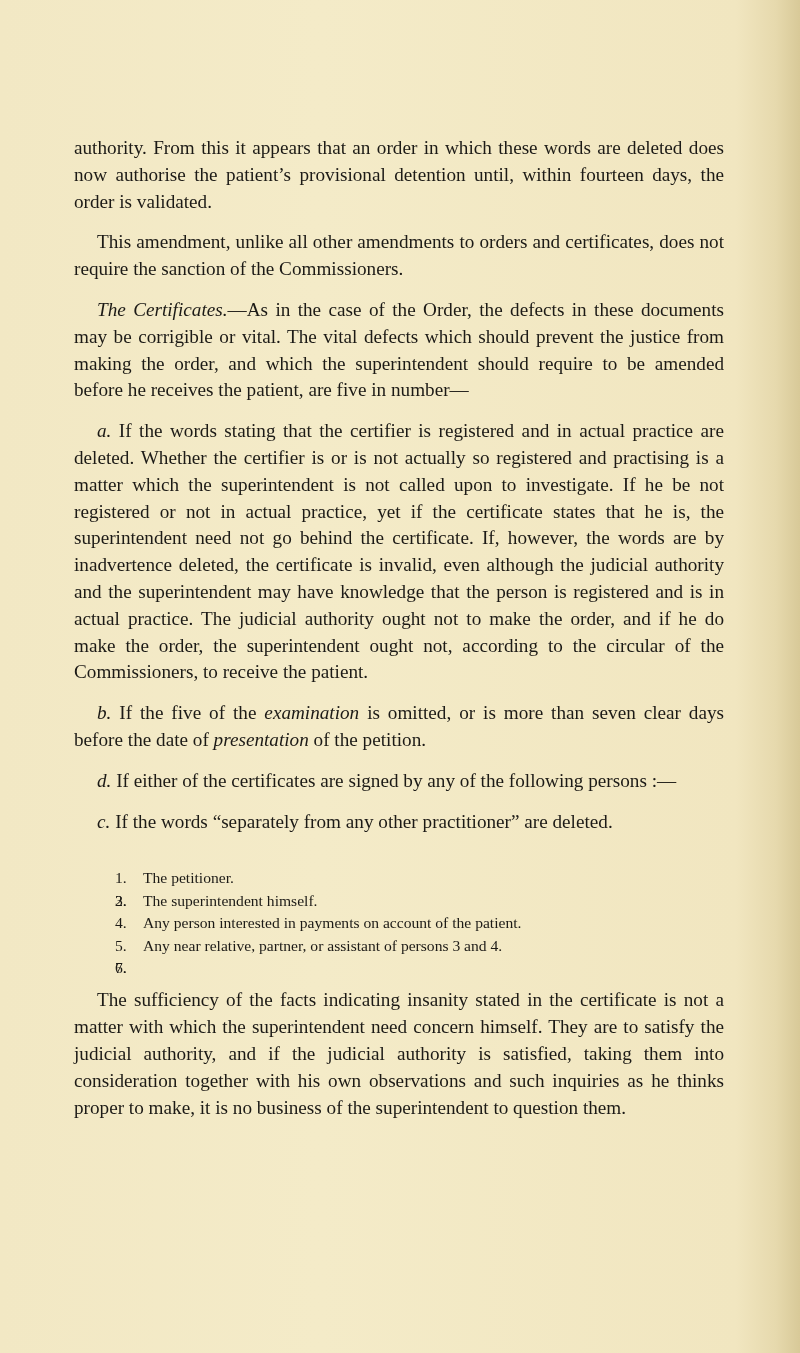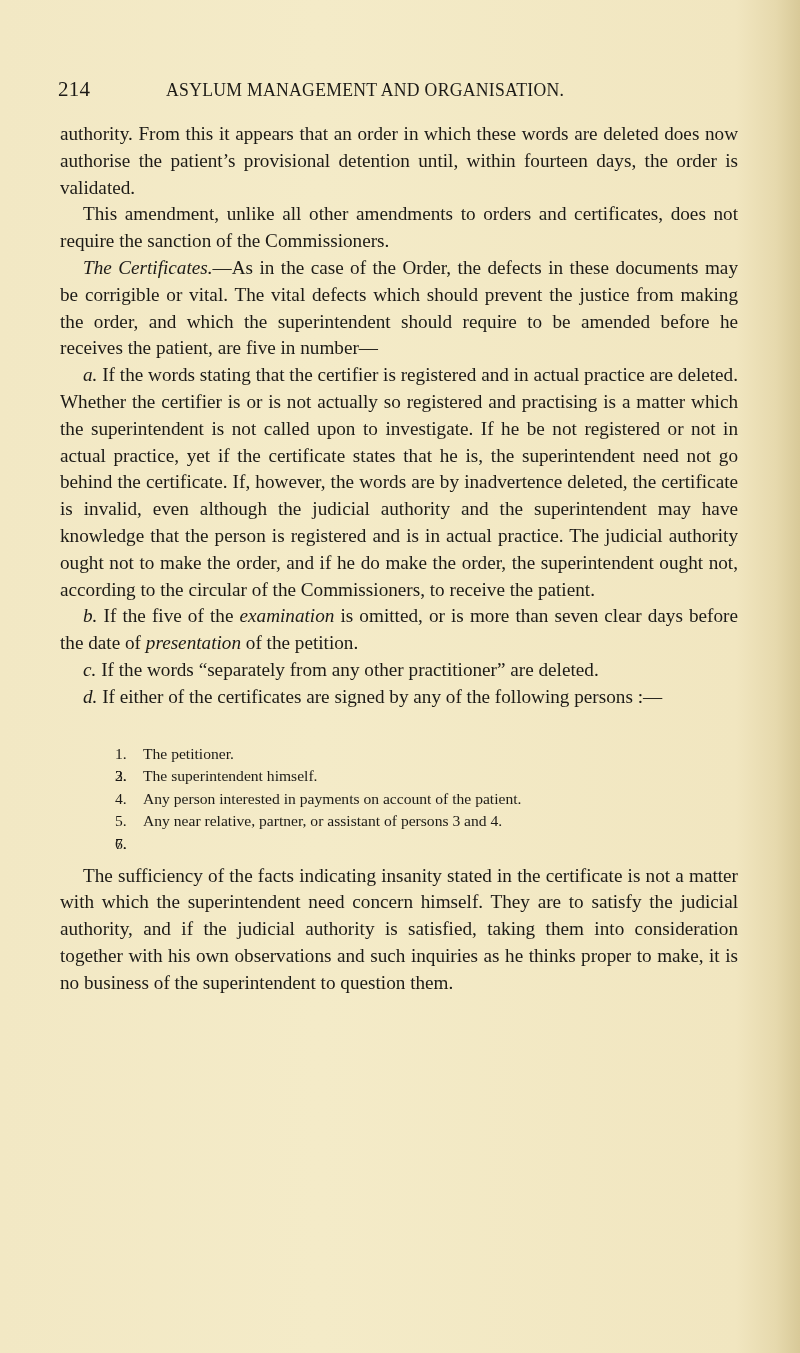--- a/index.html
+++ b/index.html
@@ -44,21 +44,21 @@
       position: absolute;
       left: 60px;
       top: 121px;
       width: 678px;
       font-size: 19.2px;
       line-height: 26.8px;
       text-align: justify;
       hyphens: manual;
     }
     .body-text p {
-      margin: 0;
+      margin: 14px;
       text-indent: 0;
     }
     .body-text p.indent {
       text-indent: 23px;
     }
     .body-text em {
       font-style: italic;
     }
     .list {
       margin: 32px 0 30px 0;
@@ -89,39 +89,36 @@
     }
     .marker {
       font-style: italic;
     }
   </style>
 </head>
 <body>
 
 <div class="page">
 
-  <div class="running-head">
-    <span class="folio">214</span><span class="title">ASYLUM MANAGEMENT AND ORGANISATION.</span>
-  </div>
 
   <div class="body-text">
 
     <p>authority. From this it appears that an order in which these words are deleted does now authorise the patient’s provisional detention until, within fourteen days, the order is validated.</p>
 
     <p class="indent">This amendment, unlike all other amendments to orders and certifi­cates, does not require the sanction of the Commissioners.</p>
 
     <p class="indent"><em>The Certificates.</em><span>—As in the case of the Order, the defects in these documents may be corrigible or vital. The vital defects which should prevent the justice from making the order, and which the superintendent should require to be amended before he receives the patient, are five in number—</span></p>
 
     <p class="indent"><span class="marker">a.</span> <span>If the words stating that the certifier is registered and in actual prac­tice are deleted. Whether the certifier is or is not actually so registered and practising is a matter which the superintendent is not called upon to investigate. If he be not registered or not in actual practice, yet if the certificate states that he is, the superintendent need not go behind the certi­ficate. If, however, the words are by inadvertence deleted, the certificate is invalid, even although the judicial authority and the superintendent may have knowledge that the person is registered and is in actual prac­tice. The judicial authority ought not to make the order, and if he do make the order, the superintendent ought not, according to the circular of the Commissioners, to receive the patient.</span></p>
 
     <p class="indent"><span class="marker">b.</span> <span>If the five of the </span><em>examination</em><span> is omitted, or is more than seven clear days before the date of </span><em>presentation</em><span> of the petition.</span></p>
 
+    <p class="indent"><span class="marker">d.</span> <span>If either of the certificates are signed by any of the following persons :—</span></p>
+
     <p class="indent"><span class="marker">c.</span> <span>If the words “separately from any other practitioner” are deleted.</span></p>
-
-    <p class="indent"><span class="marker">d.</span> <span>If either of the certificates are signed by any of the following persons :—</span></p>
 
     <ol class="list">
       <li class="simple"><span class="num">1.</span><span class="text">The petitioner.</span></li>
       <li class="simple"><span class="num">2.</span></li>
       <li class="simple"><span class="num">3.</span><span class="text">The superintendent himself.</span></li>
       <li class="simple"><span class="num">4.</span><span class="text">Any person interested in payments on account of the patient.</span></li>
       <li class="simple"><span class="num">5.</span><span class="text">Any near relative, partner, or assistant of persons 3 and 4.</span></li>
       <li class="simple"><span class="num">6.</span></li>
       <li class="wrap" style="padding-left:111px; text-indent:-28px;"><span class="num" style="text-indent:0;">7.</span></li>
     </ol>

